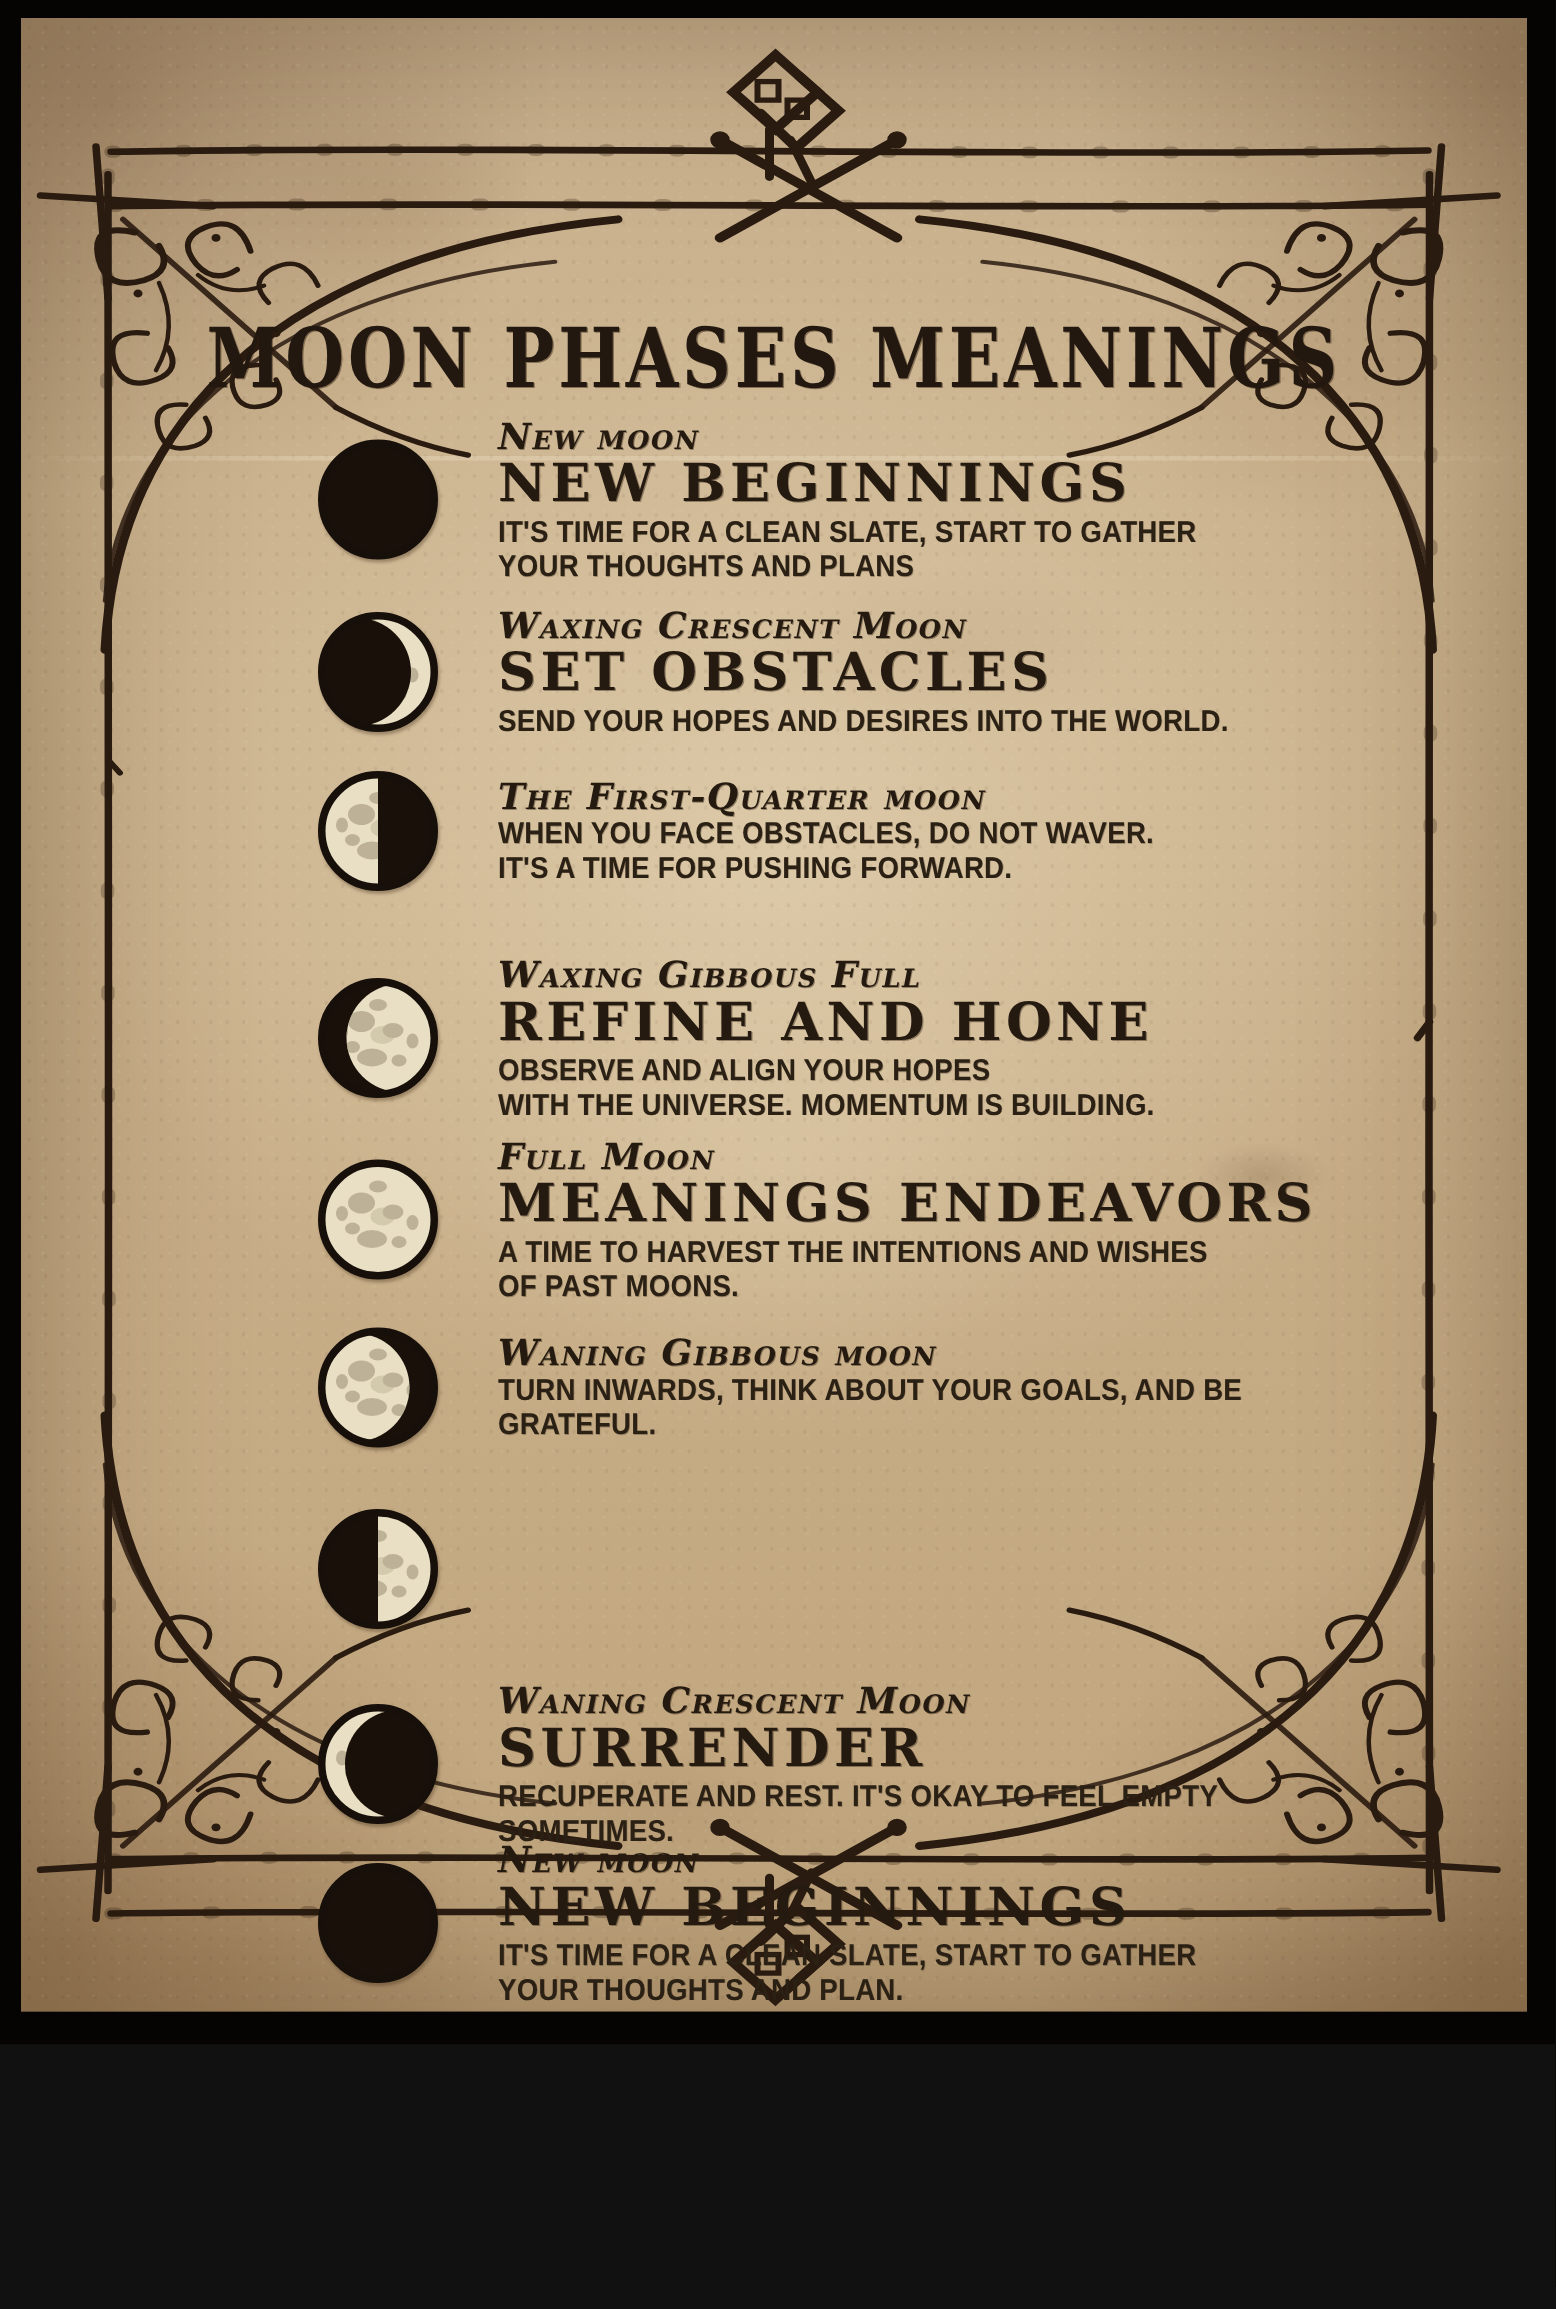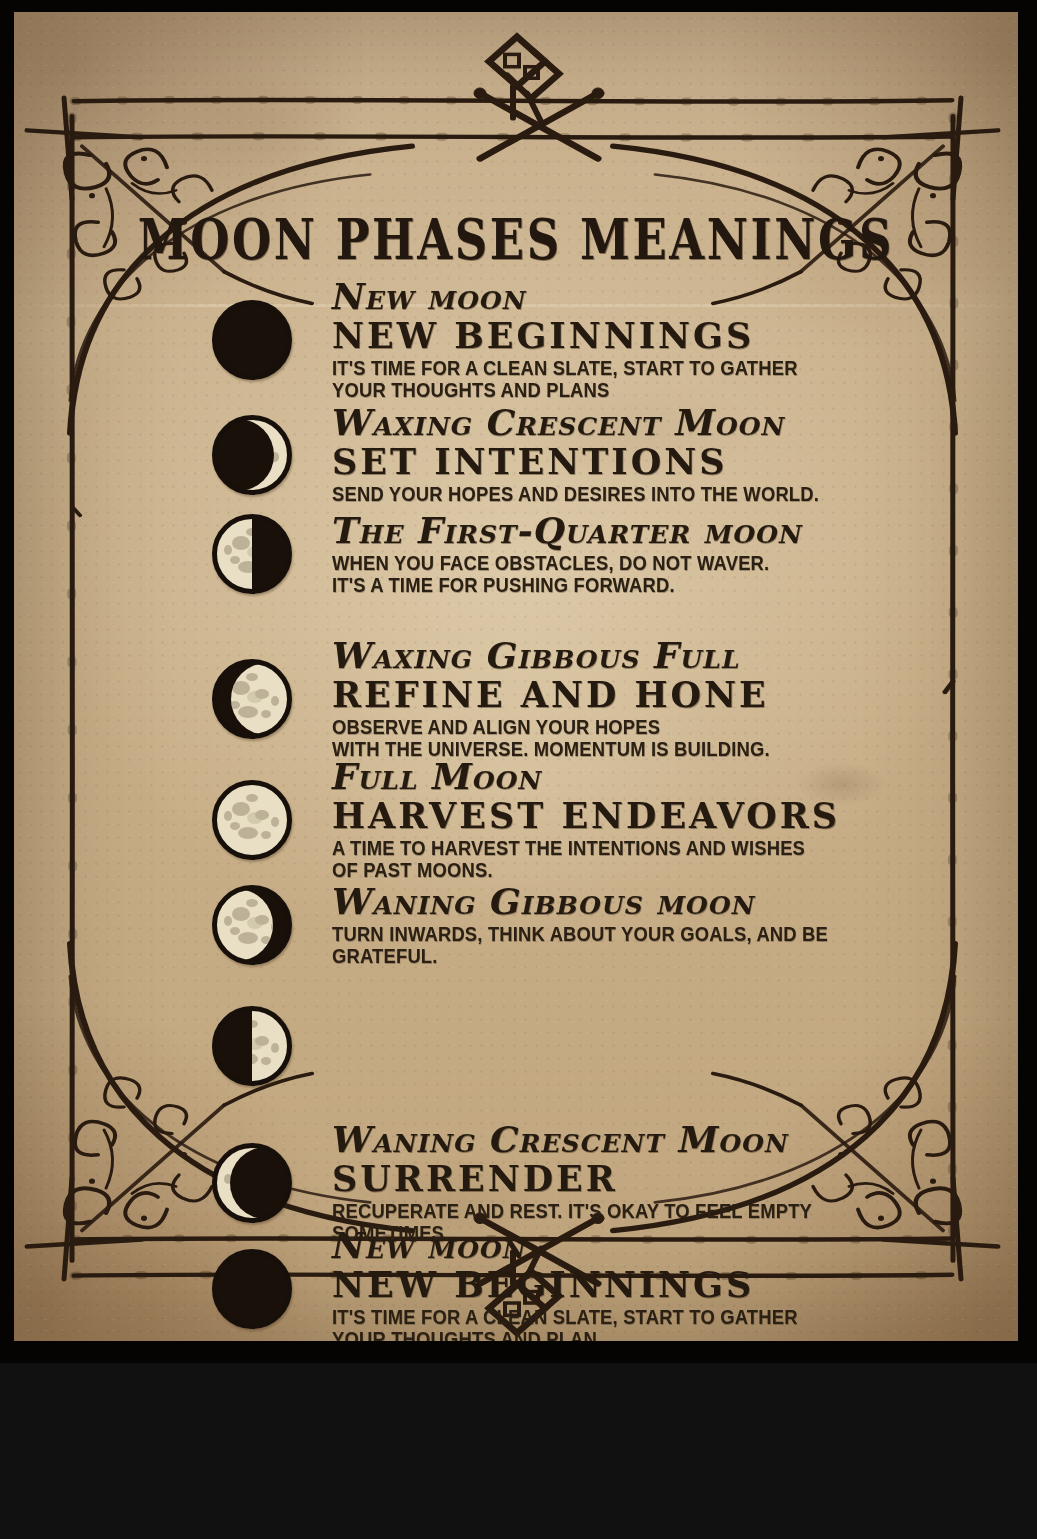--- a/index.html
+++ b/index.html
@@ -52,21 +52,21 @@
 
   .section{
     position:absolute;left:196px;width:760px;
     display:flex;align-items:center;gap:38px;
   }
   .moon{flex:0 0 84px;width:84px;height:84px;filter:drop-shadow(1px 2px 1px rgba(60,40,20,.35));}
   .txt{display:flex;flex-direction:column;}
   .phase-name{
     font-family:"DejaVu Serif","Liberation Serif",serif;
     font-style:italic;font-weight:600;font-variant:small-caps;
-    font-size:36px;line-height:1.05;letter-spacing:1px;color:#241a10;
+    font-size:24px;line-height:1.05;letter-spacing:1px;color:#241a10;
     text-shadow:.6px .8px 0 rgba(44,28,12,.4);
     margin-bottom:2px;
   }
   .phase-meaning{
     font-family:"DejaVu Serif","Liberation Serif",serif;
     font-weight:700;font-size:35px;line-height:1.0;letter-spacing:3px;color:#241a10;
     text-shadow:.8px .8px 0 rgba(44,28,12,.4);
     margin-bottom:4px;
   }
   .phase-desc{
@@ -211,21 +211,21 @@
     <ellipse cx="18" cy="38" rx="4" ry="5"></ellipse>
                 <ellipse cx="65" cy="44" rx="4" ry="5"></ellipse>
     <ellipse cx="45" cy="40" rx="8" ry="6" opacity=".5"></ellipse>
               </g>
               <circle cx="28" cy="42" r="36" fill="#191009"></circle>
             </g>
       <circle cx="42" cy="42" r="37.5" fill="none" stroke="#17100a" stroke-width="5"></circle>
     </svg></span>
       <div class="txt">
         <div class="phase-name">Waxing Crescent Moon</div>
-        <div class="phase-meaning">SET INTENTIONS</div>
+        <div class="phase-meaning">SET OBSTACLES</div>
         <div class="phase-desc">SEND YOUR HOPES AND DESIRES INTO THE WORLD.</div>
       </div>
     </div>
 
     <div class="section" style="top:500px">
       <span class="moon"><svg viewBox="0 0 84 84" width="84" height="84">
       <defs>
         <clipPath id="c2">
                 <circle cx="42" cy="42" r="36.5"></circle>
               </clipPath>
@@ -315,21 +315,21 @@
                 <ellipse cx="42" cy="20" rx="6" ry="4"></ellipse>
     <ellipse cx="18" cy="38" rx="4" ry="5"></ellipse>
                 <ellipse cx="65" cy="44" rx="4" ry="5"></ellipse>
     <ellipse cx="45" cy="40" rx="8" ry="6" opacity=".5"></ellipse>
               </g>
             </g>
       <circle cx="42" cy="42" r="37.5" fill="none" stroke="#17100a" stroke-width="5"></circle>
     </svg></span>
       <div class="txt">
         <div class="phase-name">Full Moon</div>
-        <div class="phase-meaning">HARVEST ENDEAVORS</div>
+        <div class="phase-meaning">MEANINGS ENDEAVORS</div>
         <div class="phase-desc">A TIME TO HARVEST THE INTENTIONS AND WISHES
 OF PAST MOONS.</div>
       </div>
     </div>
 
     <div class="section" style="top:871px">
       <span class="moon"><svg viewBox="0 0 84 84" width="84" height="84">
       <defs>
         <clipPath id="c5">
                 <circle cx="42" cy="42" r="36.5"></circle>

